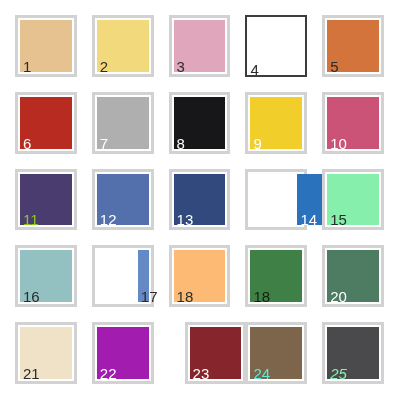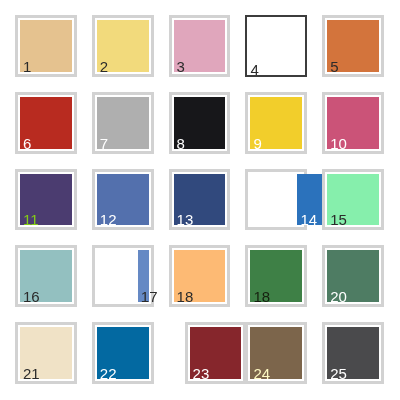--- a/index.html
+++ b/index.html
@@ -208,39 +208,39 @@
     </div>
     <div class="swatch-cell">
       <div class="swatch-frame" style="border-color: rgb(210, 210, 210);">
         <div class="swatch-fill" style="background: rgb(240, 226, 198);">
           <span class="swatch-label" style="color: rgb(43, 43, 43);">21</span>
         </div>
       </div>
     </div>
     <div class="swatch-cell">
       <div class="swatch-frame" style="border-color: rgb(210, 210, 210);">
-        <div class="swatch-fill" style="background: #0369a1;">
+        <div class="swatch-fill" style="background: #a21caf;">
           <span class="swatch-label" style="color: rgb(255, 255, 255);">22</span>
         </div>
       </div>
     </div>
     <div class="swatch-cell">
       <div class="swatch-frame" style="border-color: rgb(210, 210, 210); margin-left: 16px;">
         <div class="swatch-fill" style="background: rgb(134, 38, 44);">
           <span class="swatch-label" style="color: rgb(255, 255, 255);">23</span>
         </div>
       </div>
     </div>
     <div class="swatch-cell">
       <div class="swatch-frame" style="border-color: rgb(210, 210, 210);">
         <div class="swatch-fill" style="background: rgb(124, 101, 75);">
-          <span class="swatch-label" style="color: #fef9c3;">24</span>
+          <span class="swatch-label" style="color: #5eead4;">24</span>
         </div>
       </div>
     </div>
     <div class="swatch-cell">
       <div class="swatch-frame" style="border-color: rgb(210, 210, 210);">
         <div class="swatch-fill" style="background: rgb(74, 74, 76);">
-          <span class="swatch-label" style="color: #ffffff;">25</span>
+          <span class="swatch-label" style="color: #86efac; font-style: italic;">25</span>
         </div>
       </div>
     </div>
   </div>
 
 </body></html>

